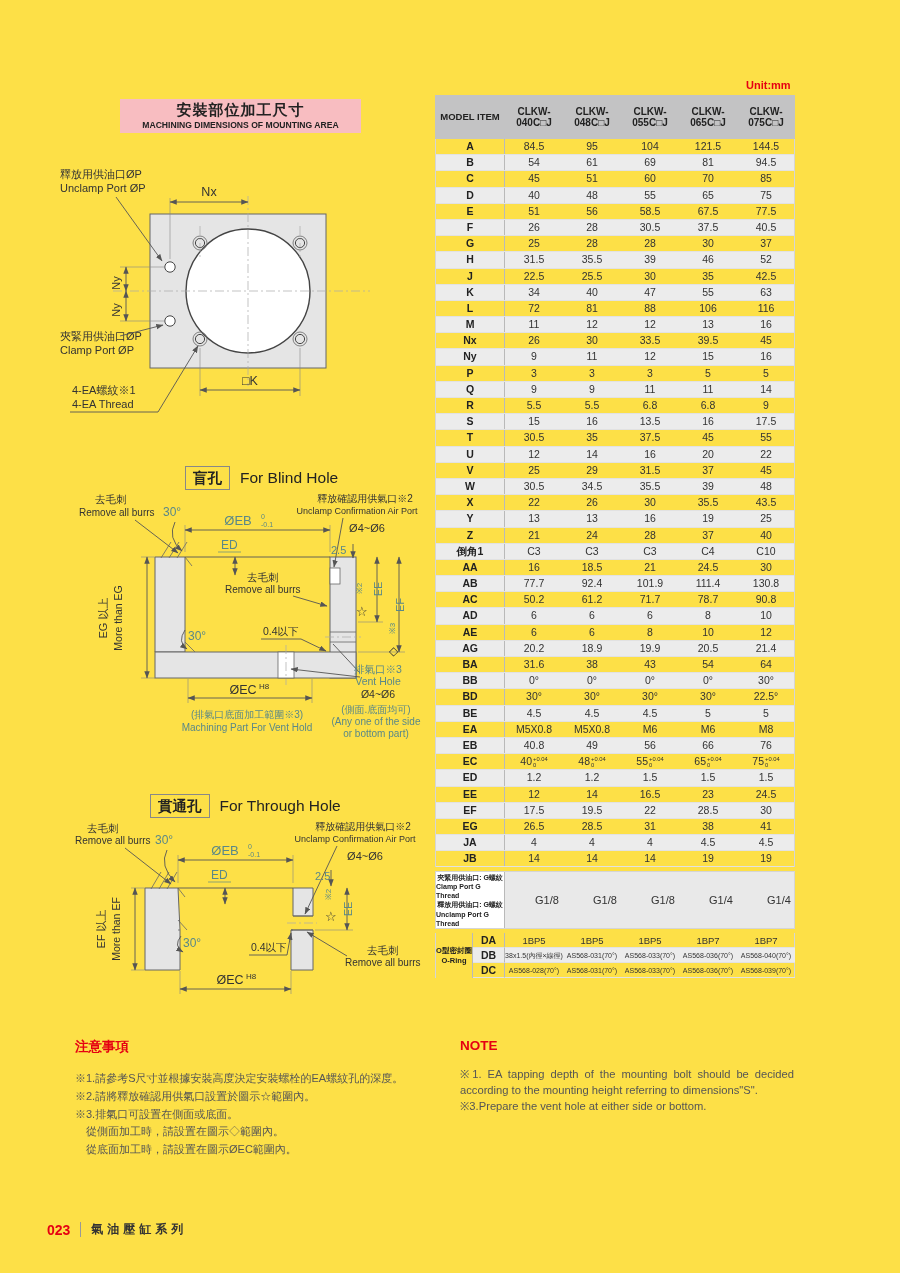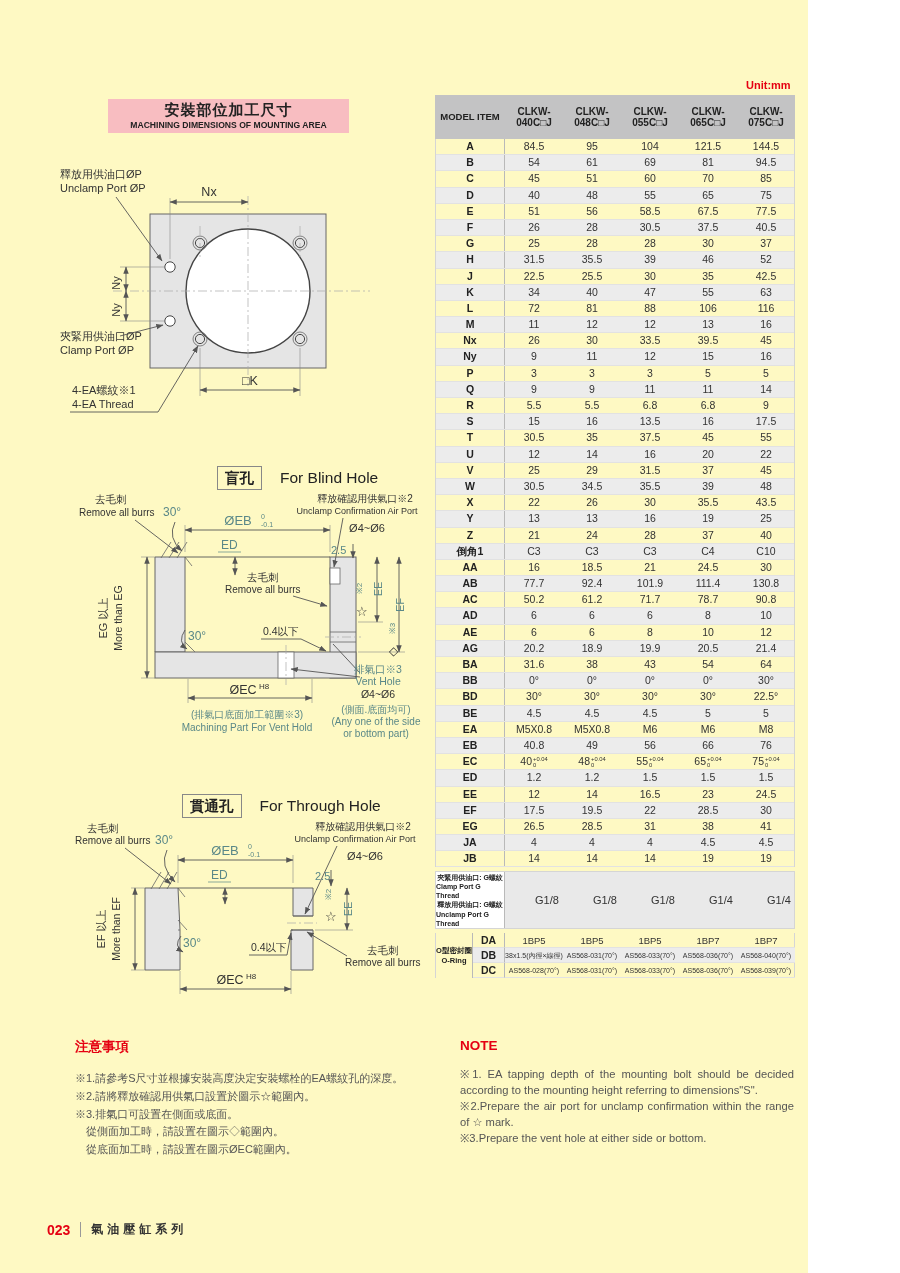--- a/index.html
+++ b/index.html
@@ -1,23 +1,23 @@
 <!DOCTYPE html>
 <html><head>
 <meta charset="utf-8">
 <style>
   html,body{margin:0;padding:0;}
   body{width:900px;height:1273px;background:#fff;font-family:"Liberation Sans",sans-serif;color:#333;}
-  .page{position:relative;width:808px;height:1273px;background:#fef9c3;overflow:hidden;}
+  .page{position:relative;width:900px;height:1273px;background:#fde047;overflow:hidden;}
 
   
   .unit{position:absolute;top:79px;left:746px;font-size:11px;font-weight:bold;color:#e50012;}
 
   
-  .banner{position:absolute;left:108px;top:99px;width:241px;height:34px;background:#f8bdc1;
+  .banner{position:absolute;left:120px;top:99px;width:241px;height:34px;background:#f8bdc1;
           display:flex;flex-direction:column;justify-content:center;align-items:center;}
   .banner-zh{font-size:15px;font-weight:bold;color:#222;letter-spacing:1px;line-height:1.1;}
   .banner-en{font-size:8.6px;font-weight:bold;color:#222;margin-top:1px;}
 
   
   .dtable{position:absolute;left:435px;top:95px;width:360px;}
   .thead{display:grid;grid-template-columns:70px repeat(5,58px);background:#c3c3c4;height:44px;}
   .thead .th{display:flex;flex-direction:column;align-items:center;justify-content:center;
              font-weight:bold;color:#222;line-height:1.15;font-size:10px;}
   .thead .th.model{font-size:9.5px;}
@@ -38,21 +38,21 @@
          border-left:1px solid #d5d5d5;border-right:1px solid #d5d5d5;}
   .oring .olab{grid-row:1/4;grid-column:1;display:flex;flex-direction:column;justify-content:center;align-items:center;
                font-size:7.5px;line-height:1.3;border-right:1px solid #b9b9b9;color:#222;font-weight:bold;}
   .oring .sub{font-weight:bold;text-align:center;line-height:15px;border-right:1px solid #b9b9b9;
               border-bottom:1px solid #e2e2e2;font-size:10.5px;color:#222;}
   .oring .val{text-align:center;line-height:15px;border-bottom:1px solid #e2e2e2;font-size:9.5px;}
   .oring .sm{font-size:7px;}
   .oring .altc{background:#ececec;}
 
   
-  .seclabel{position:absolute;display:flex;align-items:center;gap:18px;margin-left:32px;}
+  .seclabel{position:absolute;display:flex;align-items:center;gap:10px;}
   .tagbox{border:1.4px solid #888;padding:0 7px;font-size:14.5px;font-weight:bold;color:#222;line-height:22px;}
   .tagtitle{font-size:15.5px;color:#222;}
 
   
   .dwg{position:absolute;}
   svg text{font-family:"Liberation Sans",sans-serif;}
   .dk{fill:#333;}
   .dim{fill:#5a8888;}
   .dl{stroke:#555;stroke-width:0.9;fill:none;}
   .xl{stroke:#888;stroke-width:0.6;fill:none;}
@@ -811,21 +811,20 @@
         <div class="line">※2.請將釋放確認用供氣口設置於圖示☆範圍內。</div>
         <div class="line">※3.排氣口可設置在側面或底面。</div>
         <div class="line">　從側面加工時，請設置在圖示◇範圍內。</div>
         <div class="line">　從底面加工時，請設置在圖示ØEC範圍內。</div>
       </div>
   </div>
   <div class="notes-en">
     <div class="notes-title">NOTE</div>
     <div id="notes-en-paras">
         <div class="para">※1. EA tapping depth of the mounting bolt should be decided according to the mounting height referring to dimensions"S".</div>
-        <div class="para">※2.Prepare the air port for unclamp confirmation within the range of ☆ mark.</div>
         <div class="para">※3.Prepare the vent hole at either side or bottom.</div>
       </div>
   </div>
 
   <div class="footer">
     <span class="pageno">023</span>
     <span class="fsep"></span>
     <span class="series">氣油壓缸系列</span>
   </div>
 

